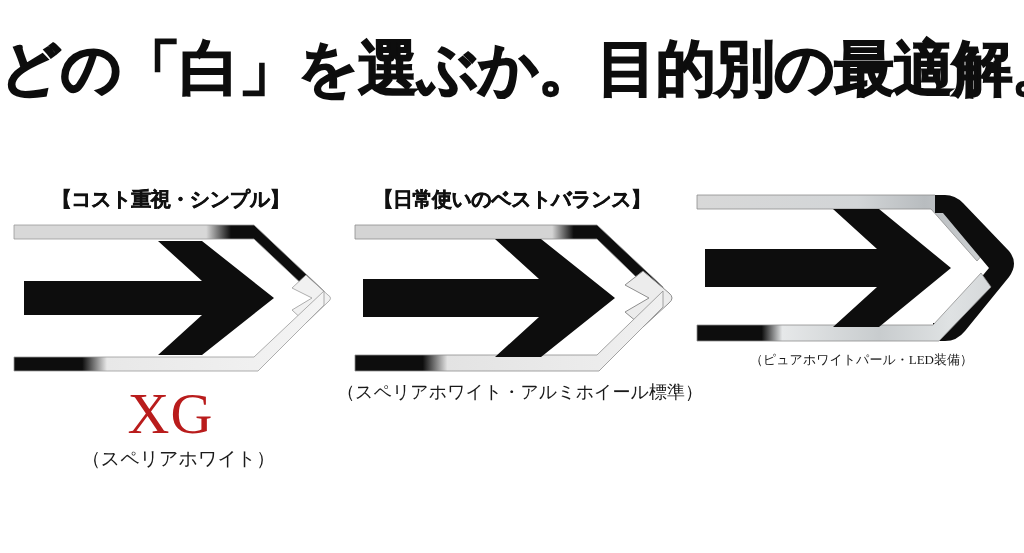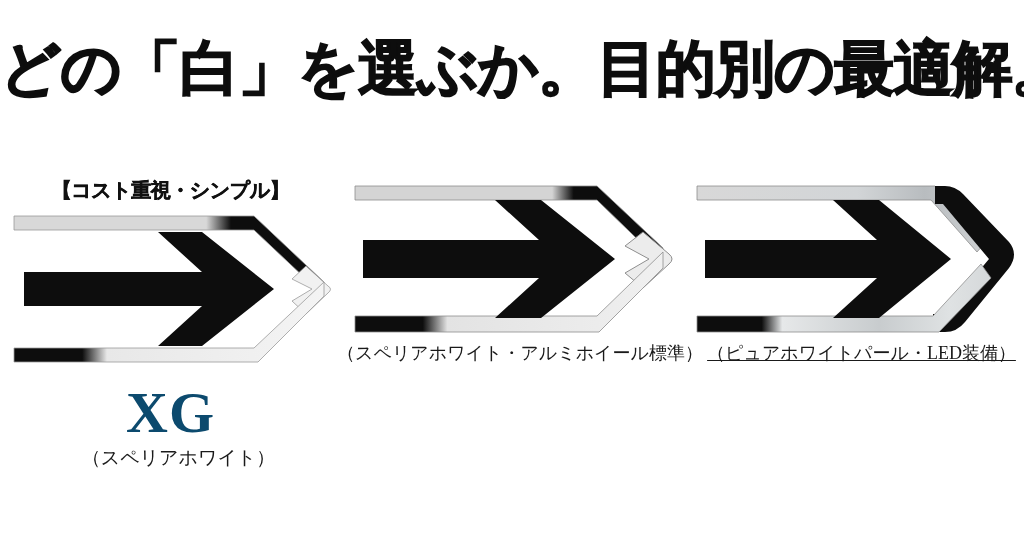--- a/index.html
+++ b/index.html
@@ -40,21 +40,21 @@
     letter-spacing: -1px;
     color: #0d0d0d;
     -webkit-text-stroke: 1.6px #0d0d0d;
     white-space: nowrap;
   }
 
   
   .columns {
     position: absolute;
     left: 0;
-    top: 180px;
+    top: 189px;
     width: 1024px;
     display: flex;
     flex-direction: row;
     align-items: flex-start;
     justify-content: space-between;
   }
   .col {
     width: 341px;
     display: flex;
     flex-direction: column;
@@ -81,40 +81,40 @@
   }
   .arrow-box svg {
     display: block;
     width: 330px;
     height: 158px;
   }
 
   
   .grade {
     font-family: "Liberation Serif", "DejaVu Serif", serif;
-    font-weight: 700;
+    font-weight: 400;
     font-size: 58px;
     line-height: 1;
-    color: #0c4a6e;
-    margin-top: 16px;
+    color: #b91c1c;
+    margin-top: 8px;
     letter-spacing: 1px;
   }
   .grade-sub {
     font-family: "Liberation Serif", "DejaVu Serif", serif;
     font-weight: 400;
     font-size: 19px;
     line-height: 1.1;
     color: #1a1a1a;
     margin-top: 6px;
     white-space: nowrap;
     margin-left: 16px;
   }
   .col-1 .grade-sub { font-size: 19px; }
   .col-2 .grade-sub { font-size: 18px; font-family: Liberation Serif, serif; }
-  .col-3 .grade-sub { font-size: 18px; text-decoration: underline; }
+  .col-3 .grade-sub { font-size: 13px; }
 </style>
 </head>
 <body style="color: rgb(17, 17, 17);">
 
 <div id="page" style="--bg: #ffffff;">
 
   <div class="title-wrap">
     <span class="title">どの「白」を選ぶか。目的別の最適解。</span>
   </div>
 
@@ -148,20 +148,21 @@
 
           <path d="M 18 62 L 196 62 L 152 22 L 196 22 L 268 79 L 196 136 L 152 136 L 196 96 L 18 96 Z" fill="#0d0d0d"></path>
         </svg>
       </div>
 
       <div class="grade">XG</div>
       <div class="grade-sub">（スペリアホワイト）</div>
     </div>
 
     <div class="col col-2">
+      <div class="col-header">【日常使いのベストバランス】</div>
 
       <div class="arrow-box">
         <svg viewBox="0 0 330 158" xmlns="http://www.w3.org/2000/svg" aria-hidden="true">
           <defs>
             <linearGradient id="g2bot" x1="0" y1="0" x2="1" y2="0">
               <stop offset="0%" stop-color="#0d0d0d"></stop>
               <stop offset="22%" stop-color="#0d0d0d"></stop>
               <stop offset="30%" stop-color="#e3e3e3"></stop>
               <stop offset="100%" stop-color="#f0f0f0"></stop>
             </linearGradient>

